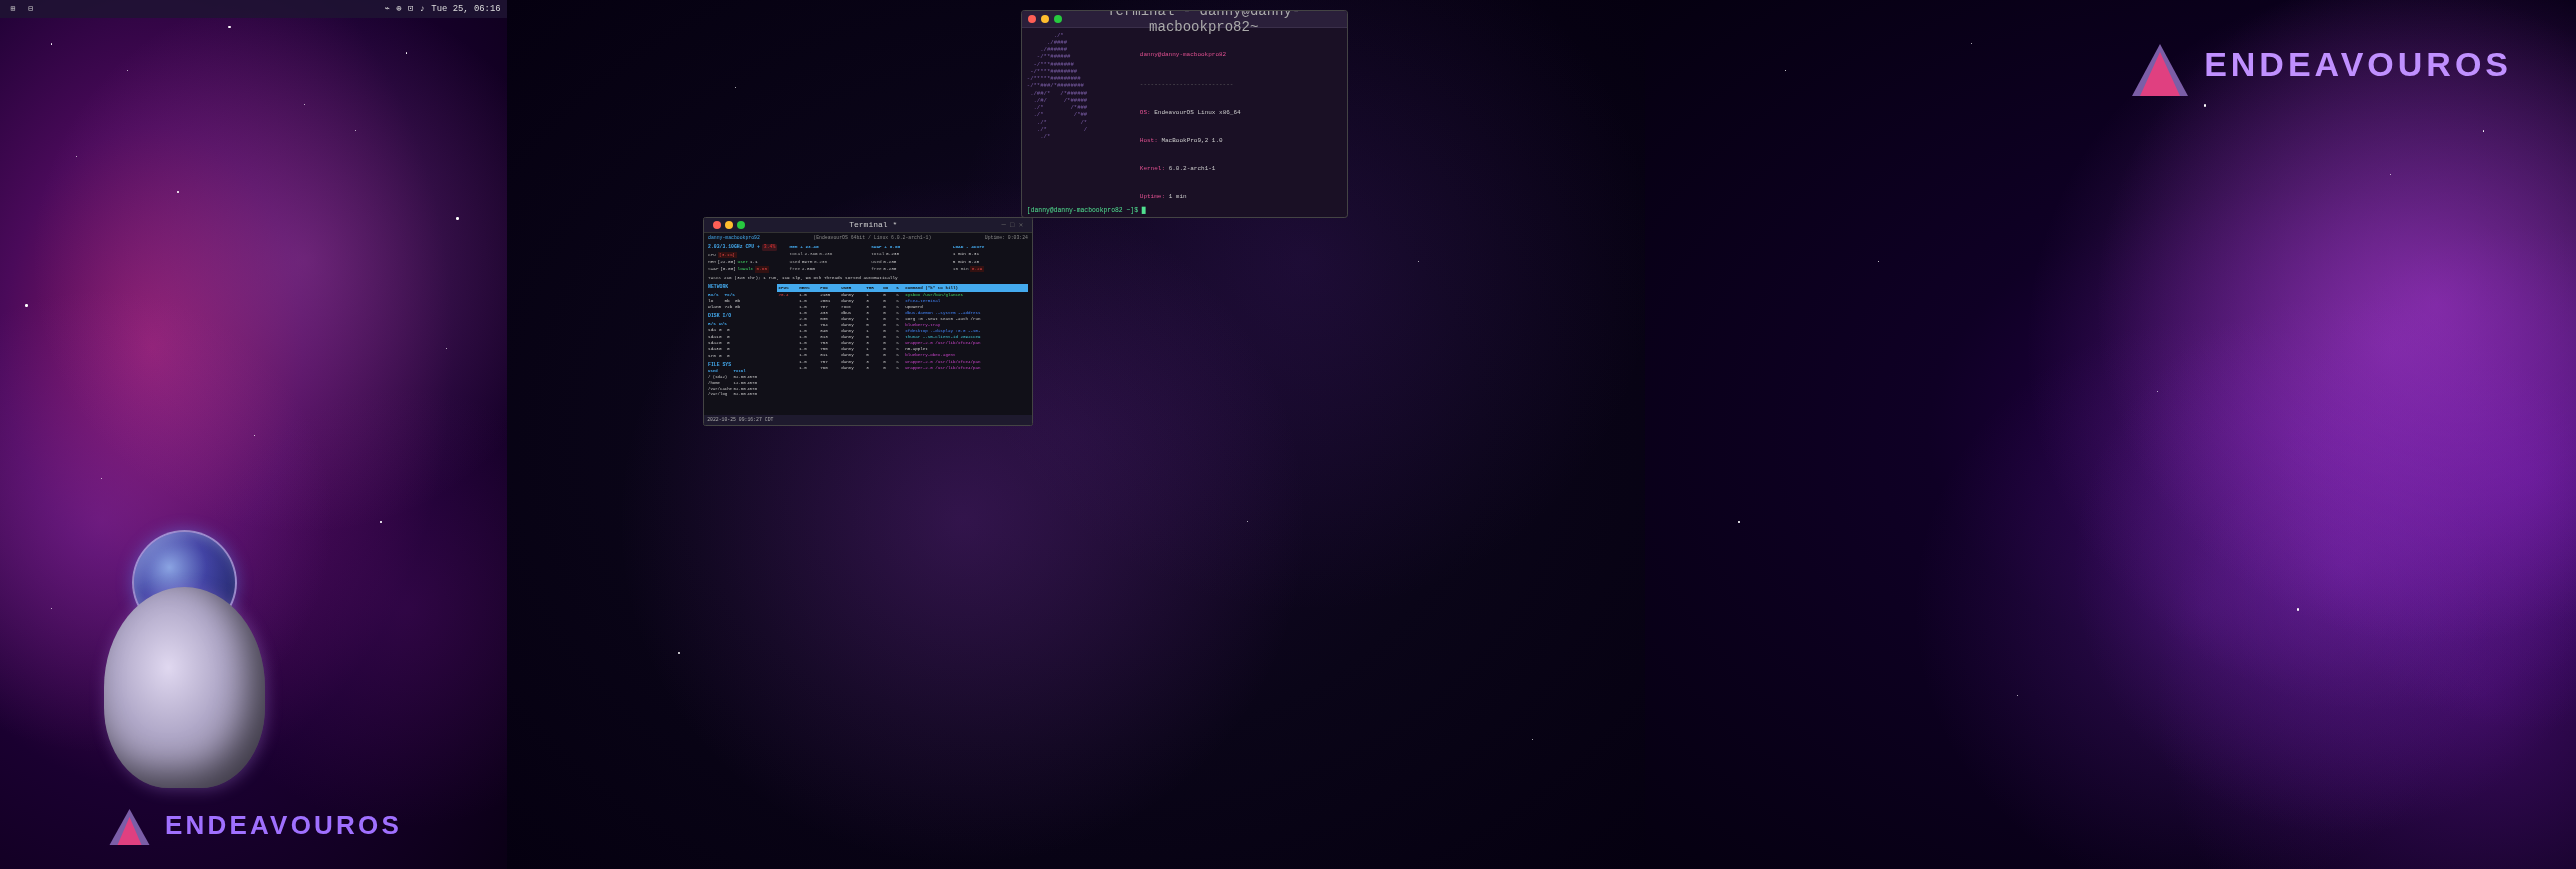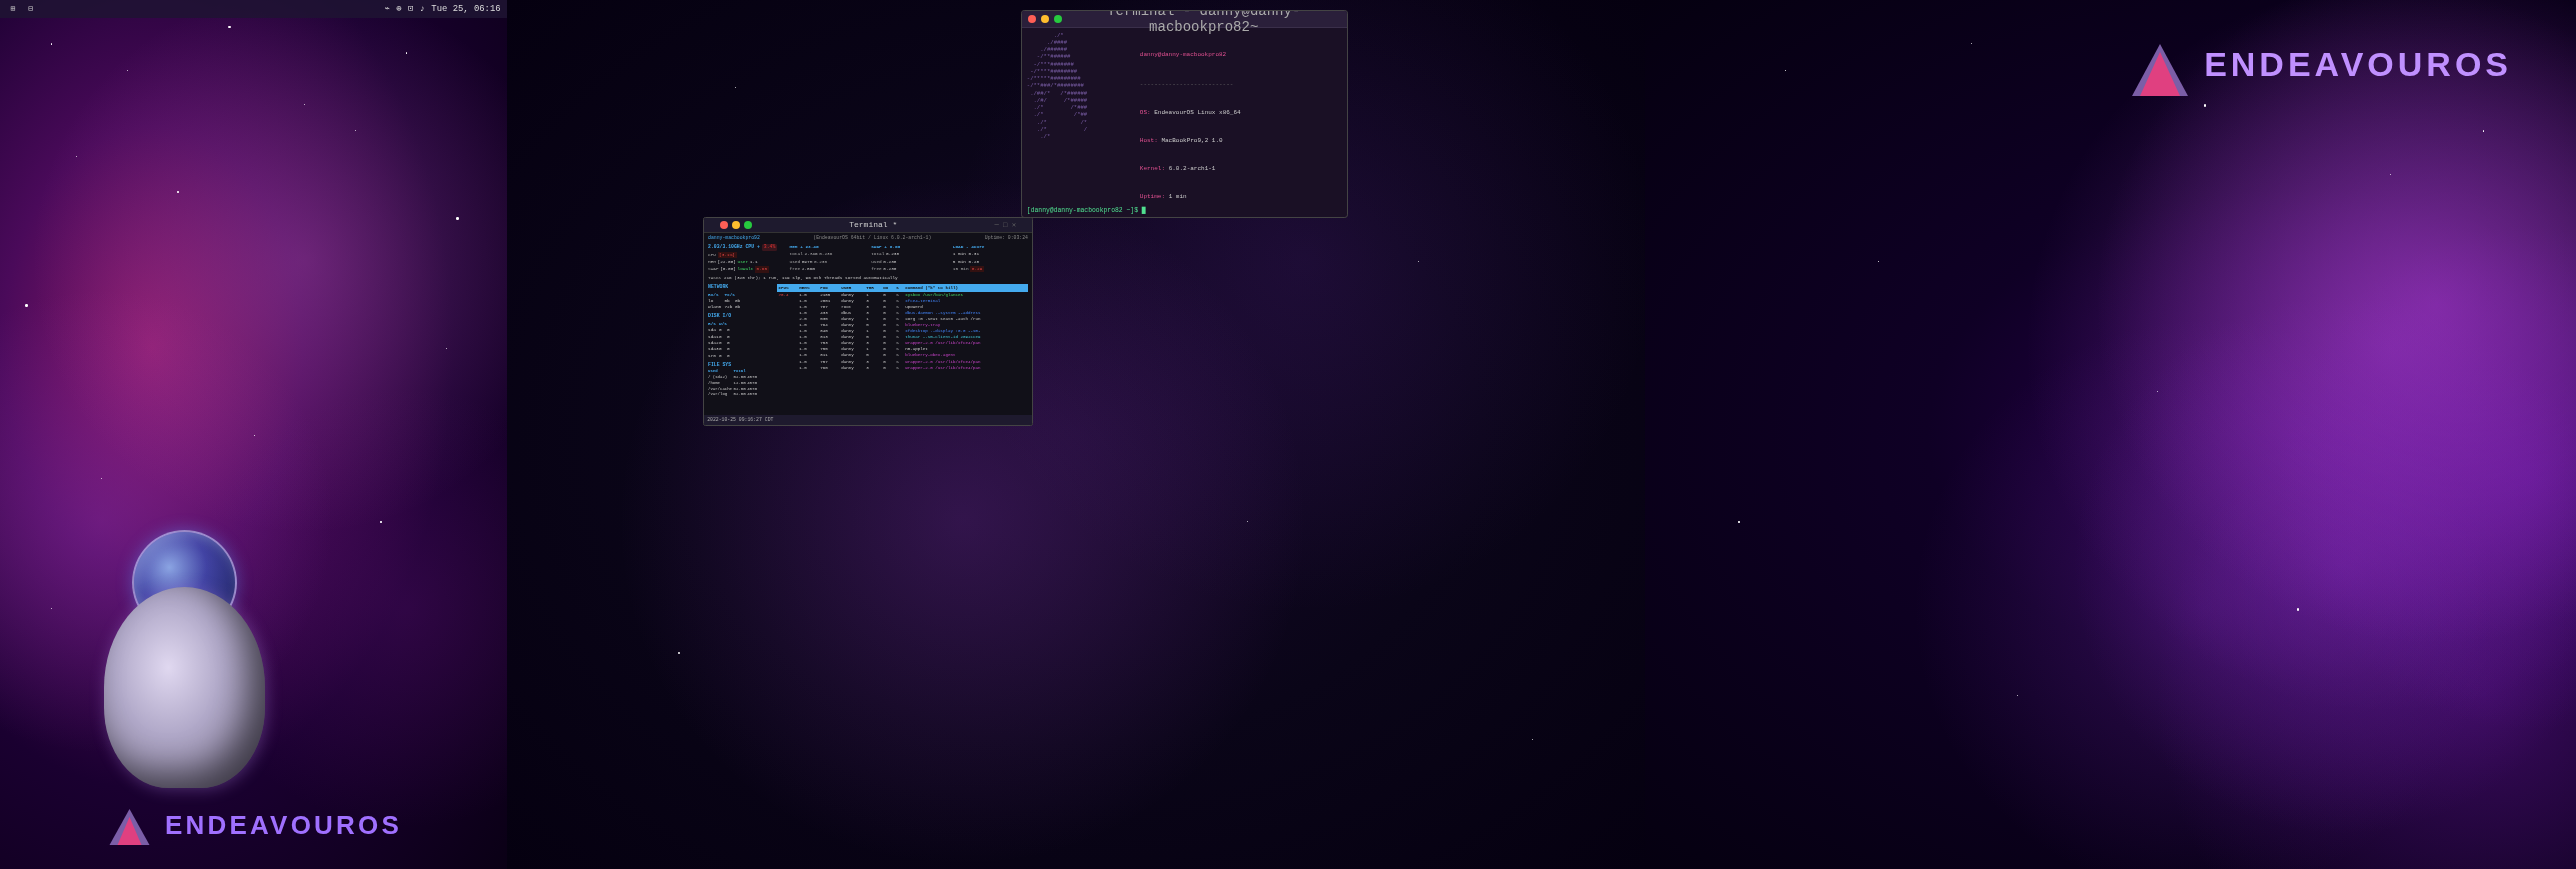--- a/index.html
+++ b/index.html
@@ -355,21 +355,21 @@
       border-radius: 2.4px;
       overflow: hidden;
       z-index: 10;
     }
 
     .htop-titlebar {
       height: 14.5px;
       background: #1e1a2e;
       display: flex;
       align-items: center;
-      padding: 0 16px;
+      padding: 0 9px;
       gap: 4px;
       border-bottom: 0.8px solid #333;
     }
 
     .htop-content {
       padding: 2.4px 4px;
       font-size: 5.2px;
       color: #ccc;
       line-height: 1.45;
       height: calc(100% - 14.5px);

